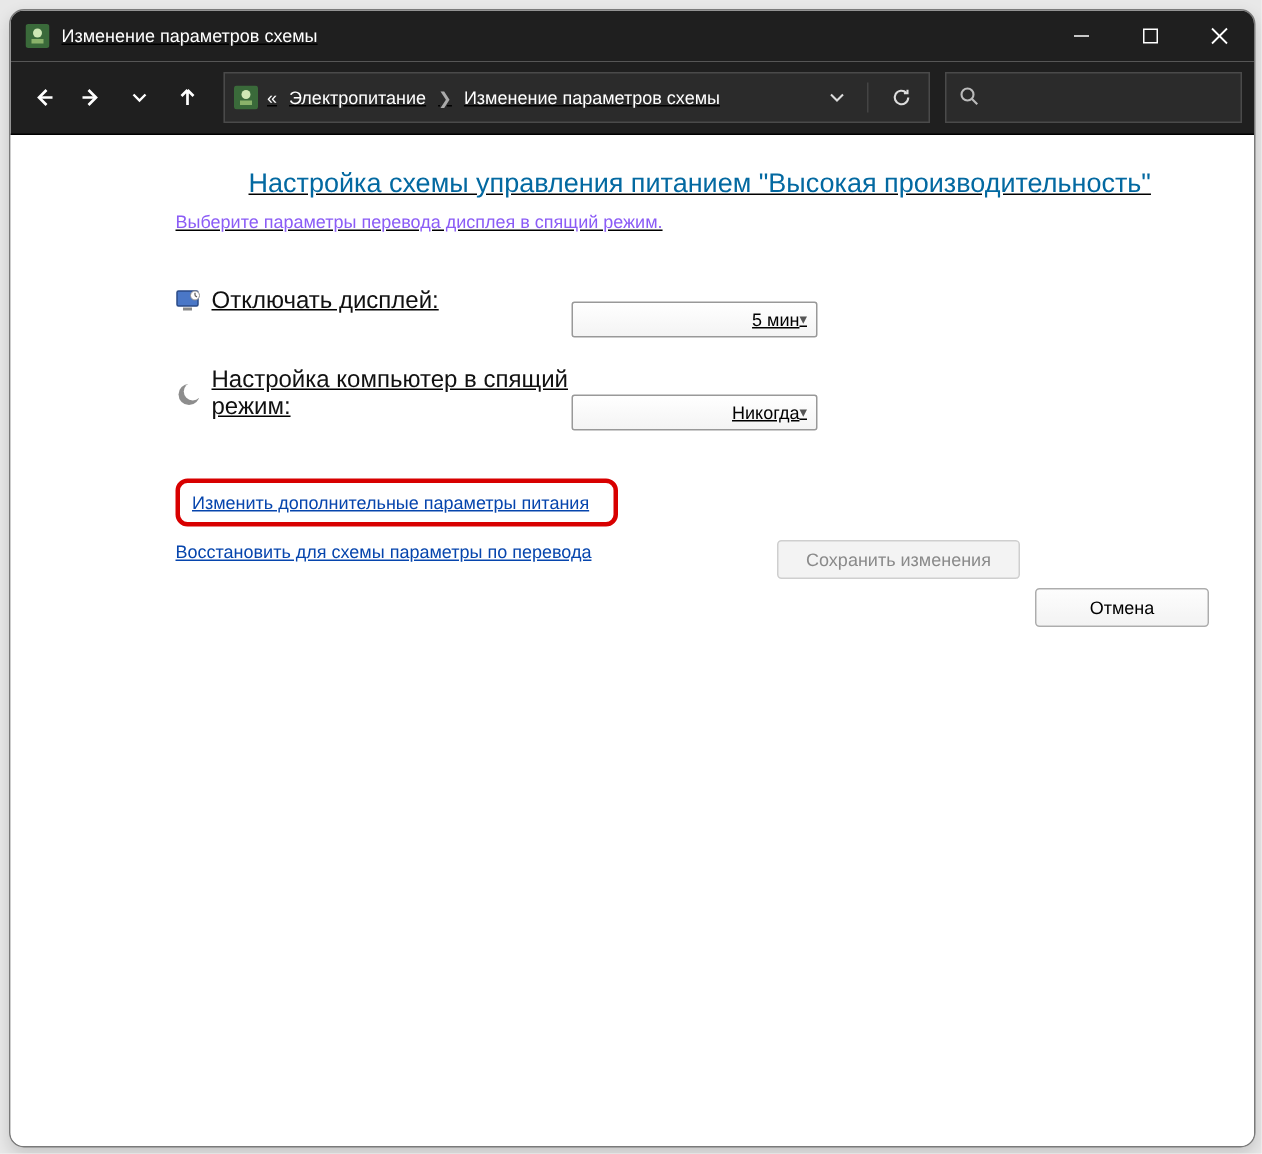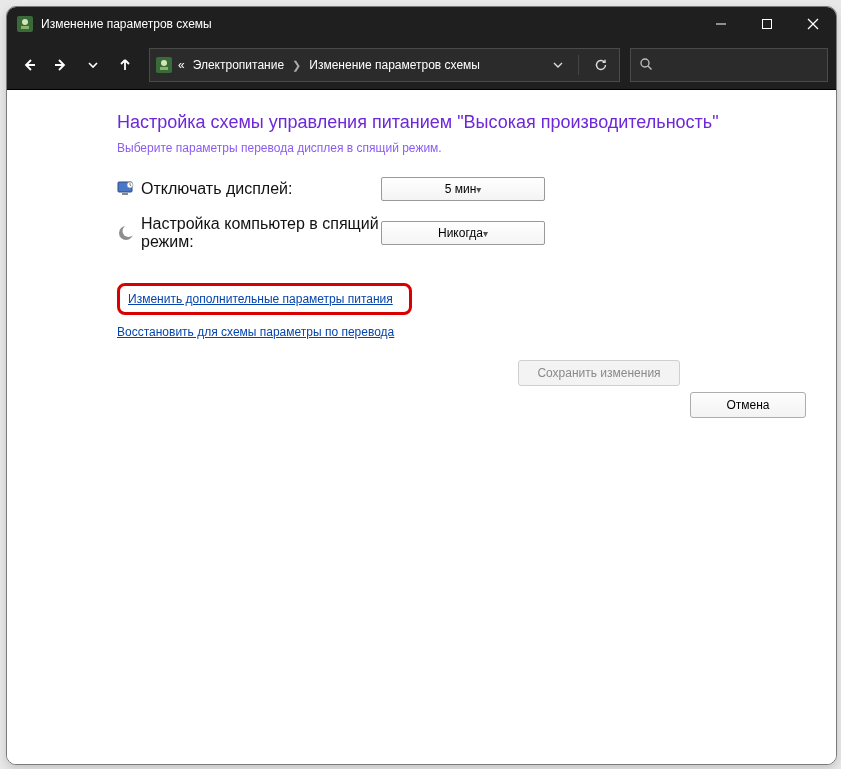--- a/index.html
+++ b/index.html
@@ -7,20 +7,21 @@
   padding: 0;
   font-family: "Segoe UI", Tahoma, sans-serif;
   font-size: 12px;
   background: #e8e8e8;
 }
 .screen-wrap {
   width: 841px;
   height: 769px;
   box-sizing: border-box;
   padding: 6px;
+  text-decoration: underline;
 }
 .window {
   width: 100%;
   height: 100%;
   background: #fff;
   border-radius: 10px;
   border: 1px solid #7a7a7a;
   overflow: hidden;
   display: flex;
   flex-direction: column;
@@ -109,24 +110,25 @@
 }
 
 
 .content {
   flex: 1 1 auto;
   background: #fff;
   position: relative;
   padding: 22px 20px 20px 110px;
 }
 h2.page-title {
-  color: #6d28d9;
+  color: #0369a1;
   font-weight: 400;
   font-size: 18px;
   margin: 0 0 8px 0;
+  text-align: center;
 }
 .subtitle {
   font-size: 12px;
   color:#8b5cf6;
   margin-bottom: 22px;
 }
 .setting-row {
   display:flex;
   align-items:center;
   margin-bottom: 14px;
@@ -141,24 +143,25 @@
 .setting-row .label-fixed {
   width: 240px;
 }
 .select {
   width: 150px;
   height: 22px;
   border:1px solid #999;
   border-radius:2px;
   display:flex;
   align-items:center;
-  justify-content:center;
+  justify-content:flex-end;
   padding: 0 6px;
   font-size:12px;
   background: linear-gradient(#fff,#f4f4f4);
+  margin-top: 24px;
 }
 .select .chev { font-size:10px; color:#555;}
 
 .link-stack { margin-top: 32px; }
 .blue-link {
   color:#0645ad;
   font-size:12px;
   text-decoration: underline;
   display:inline-block;
 }

